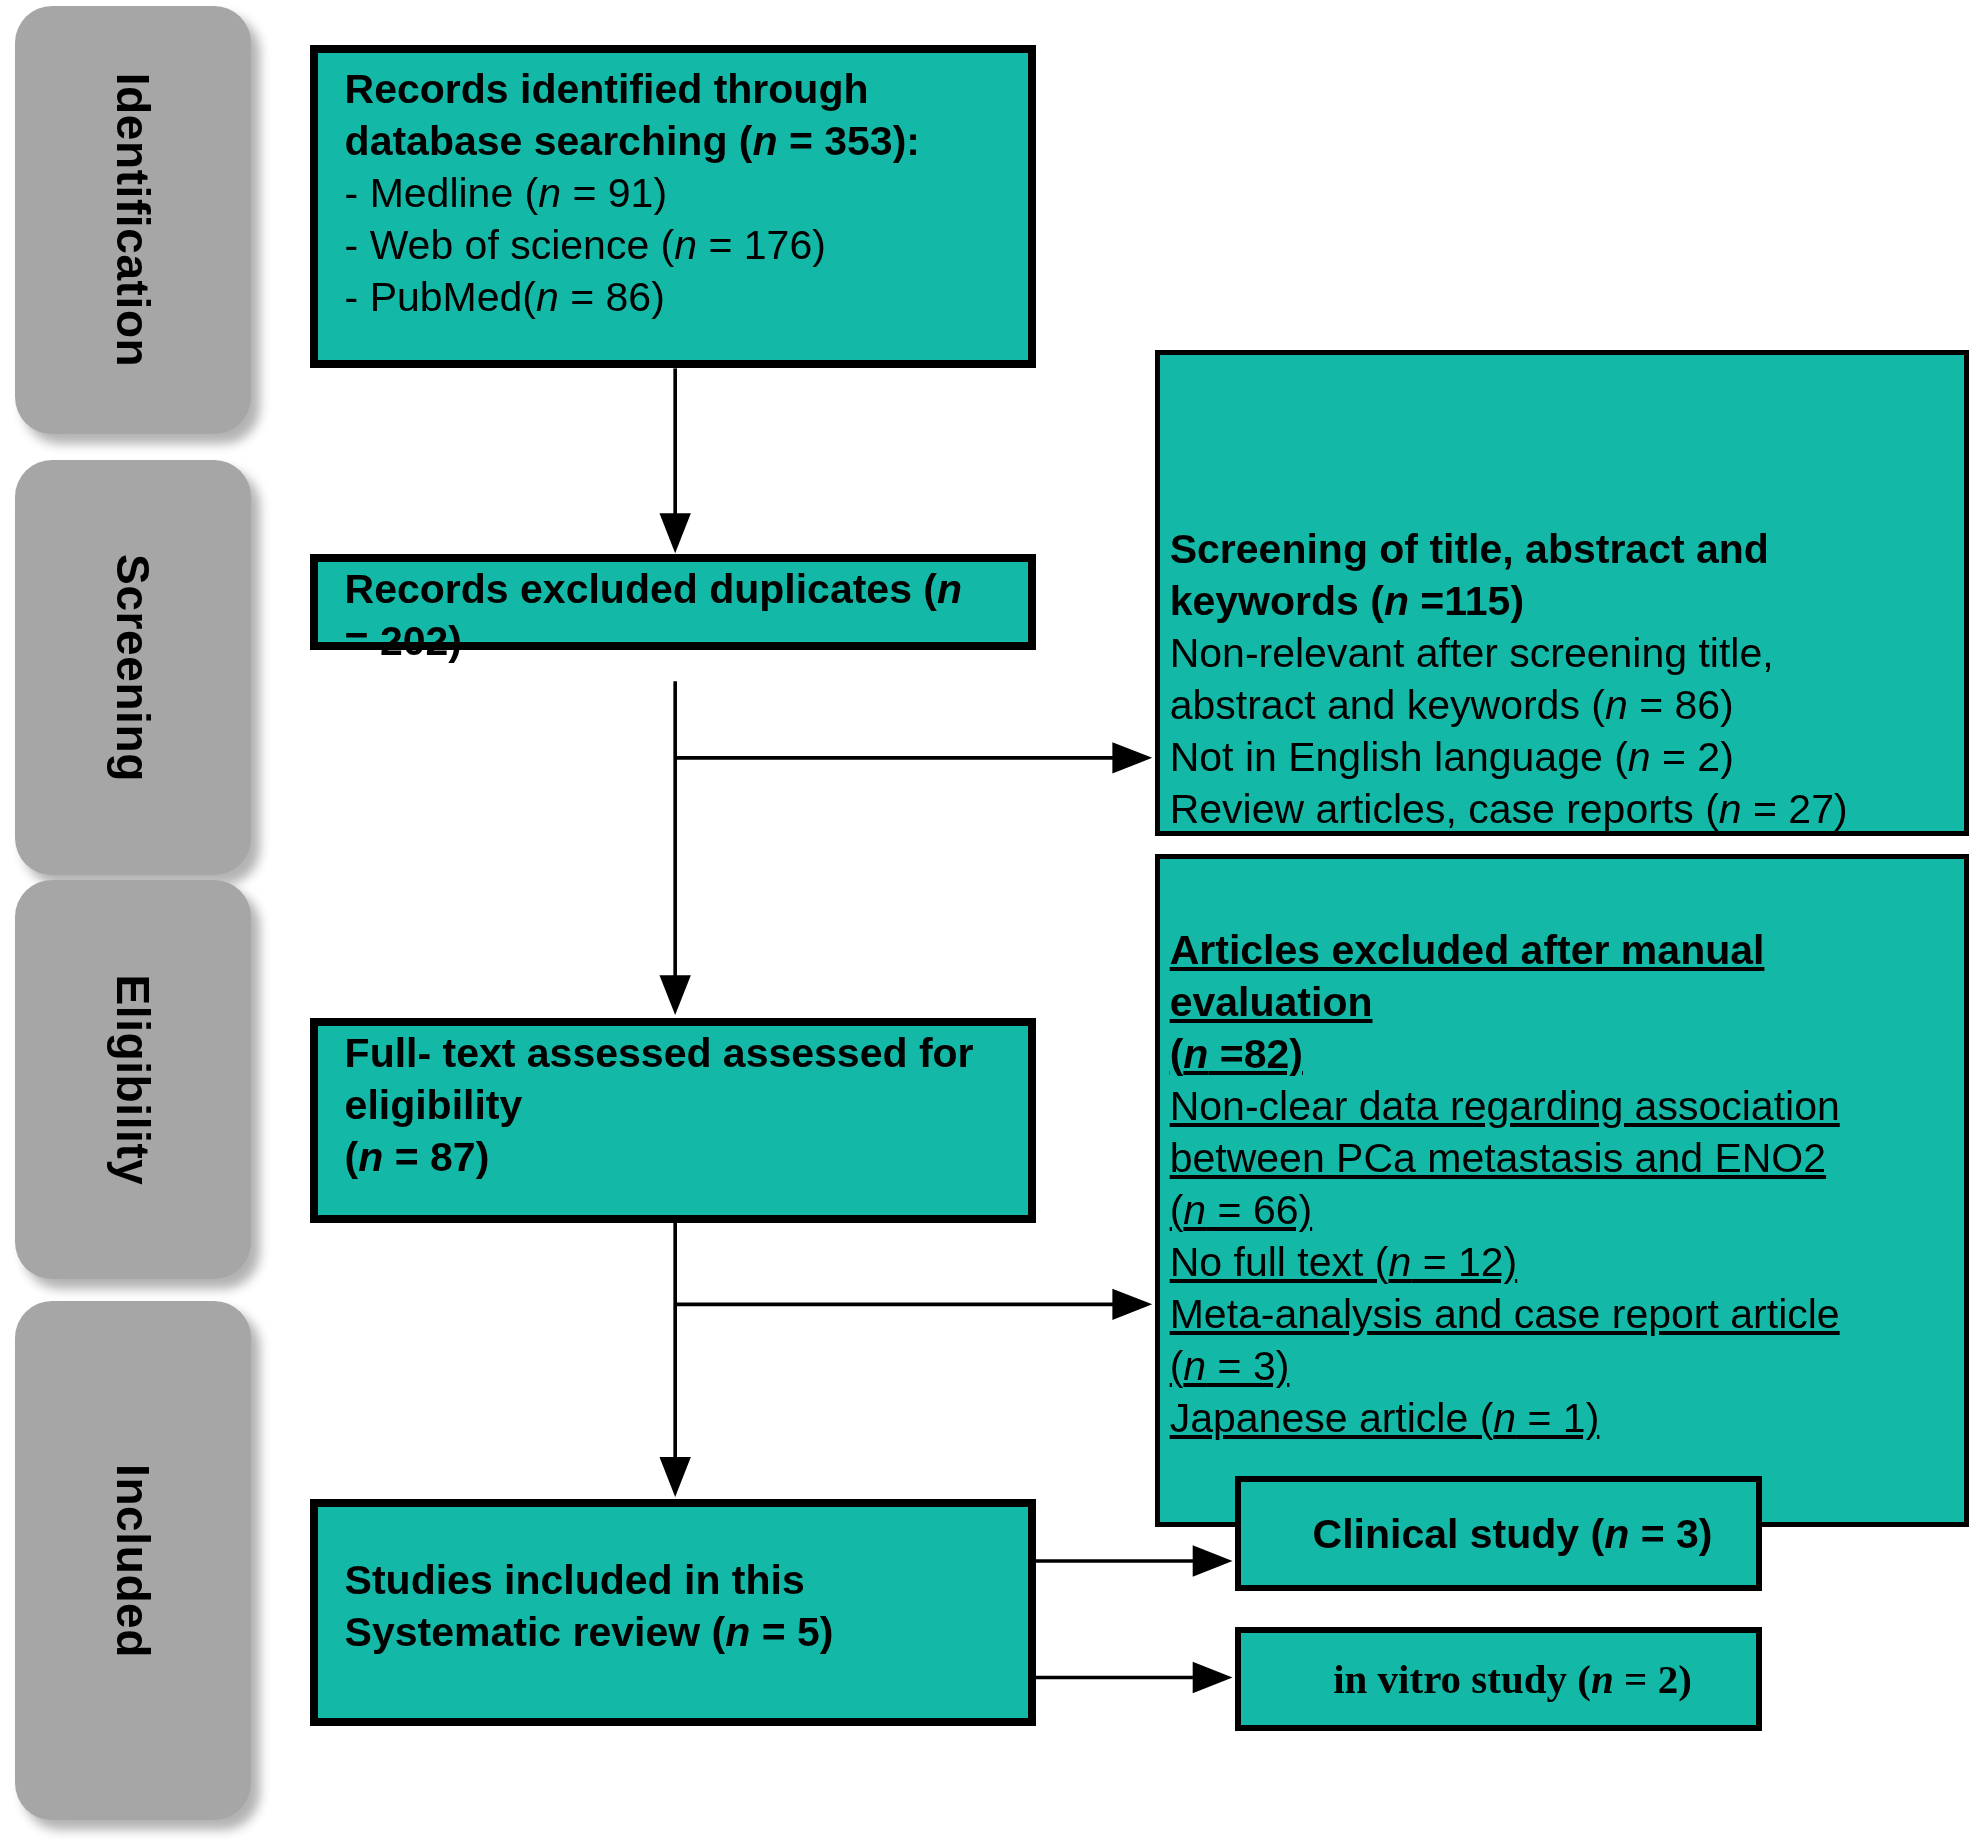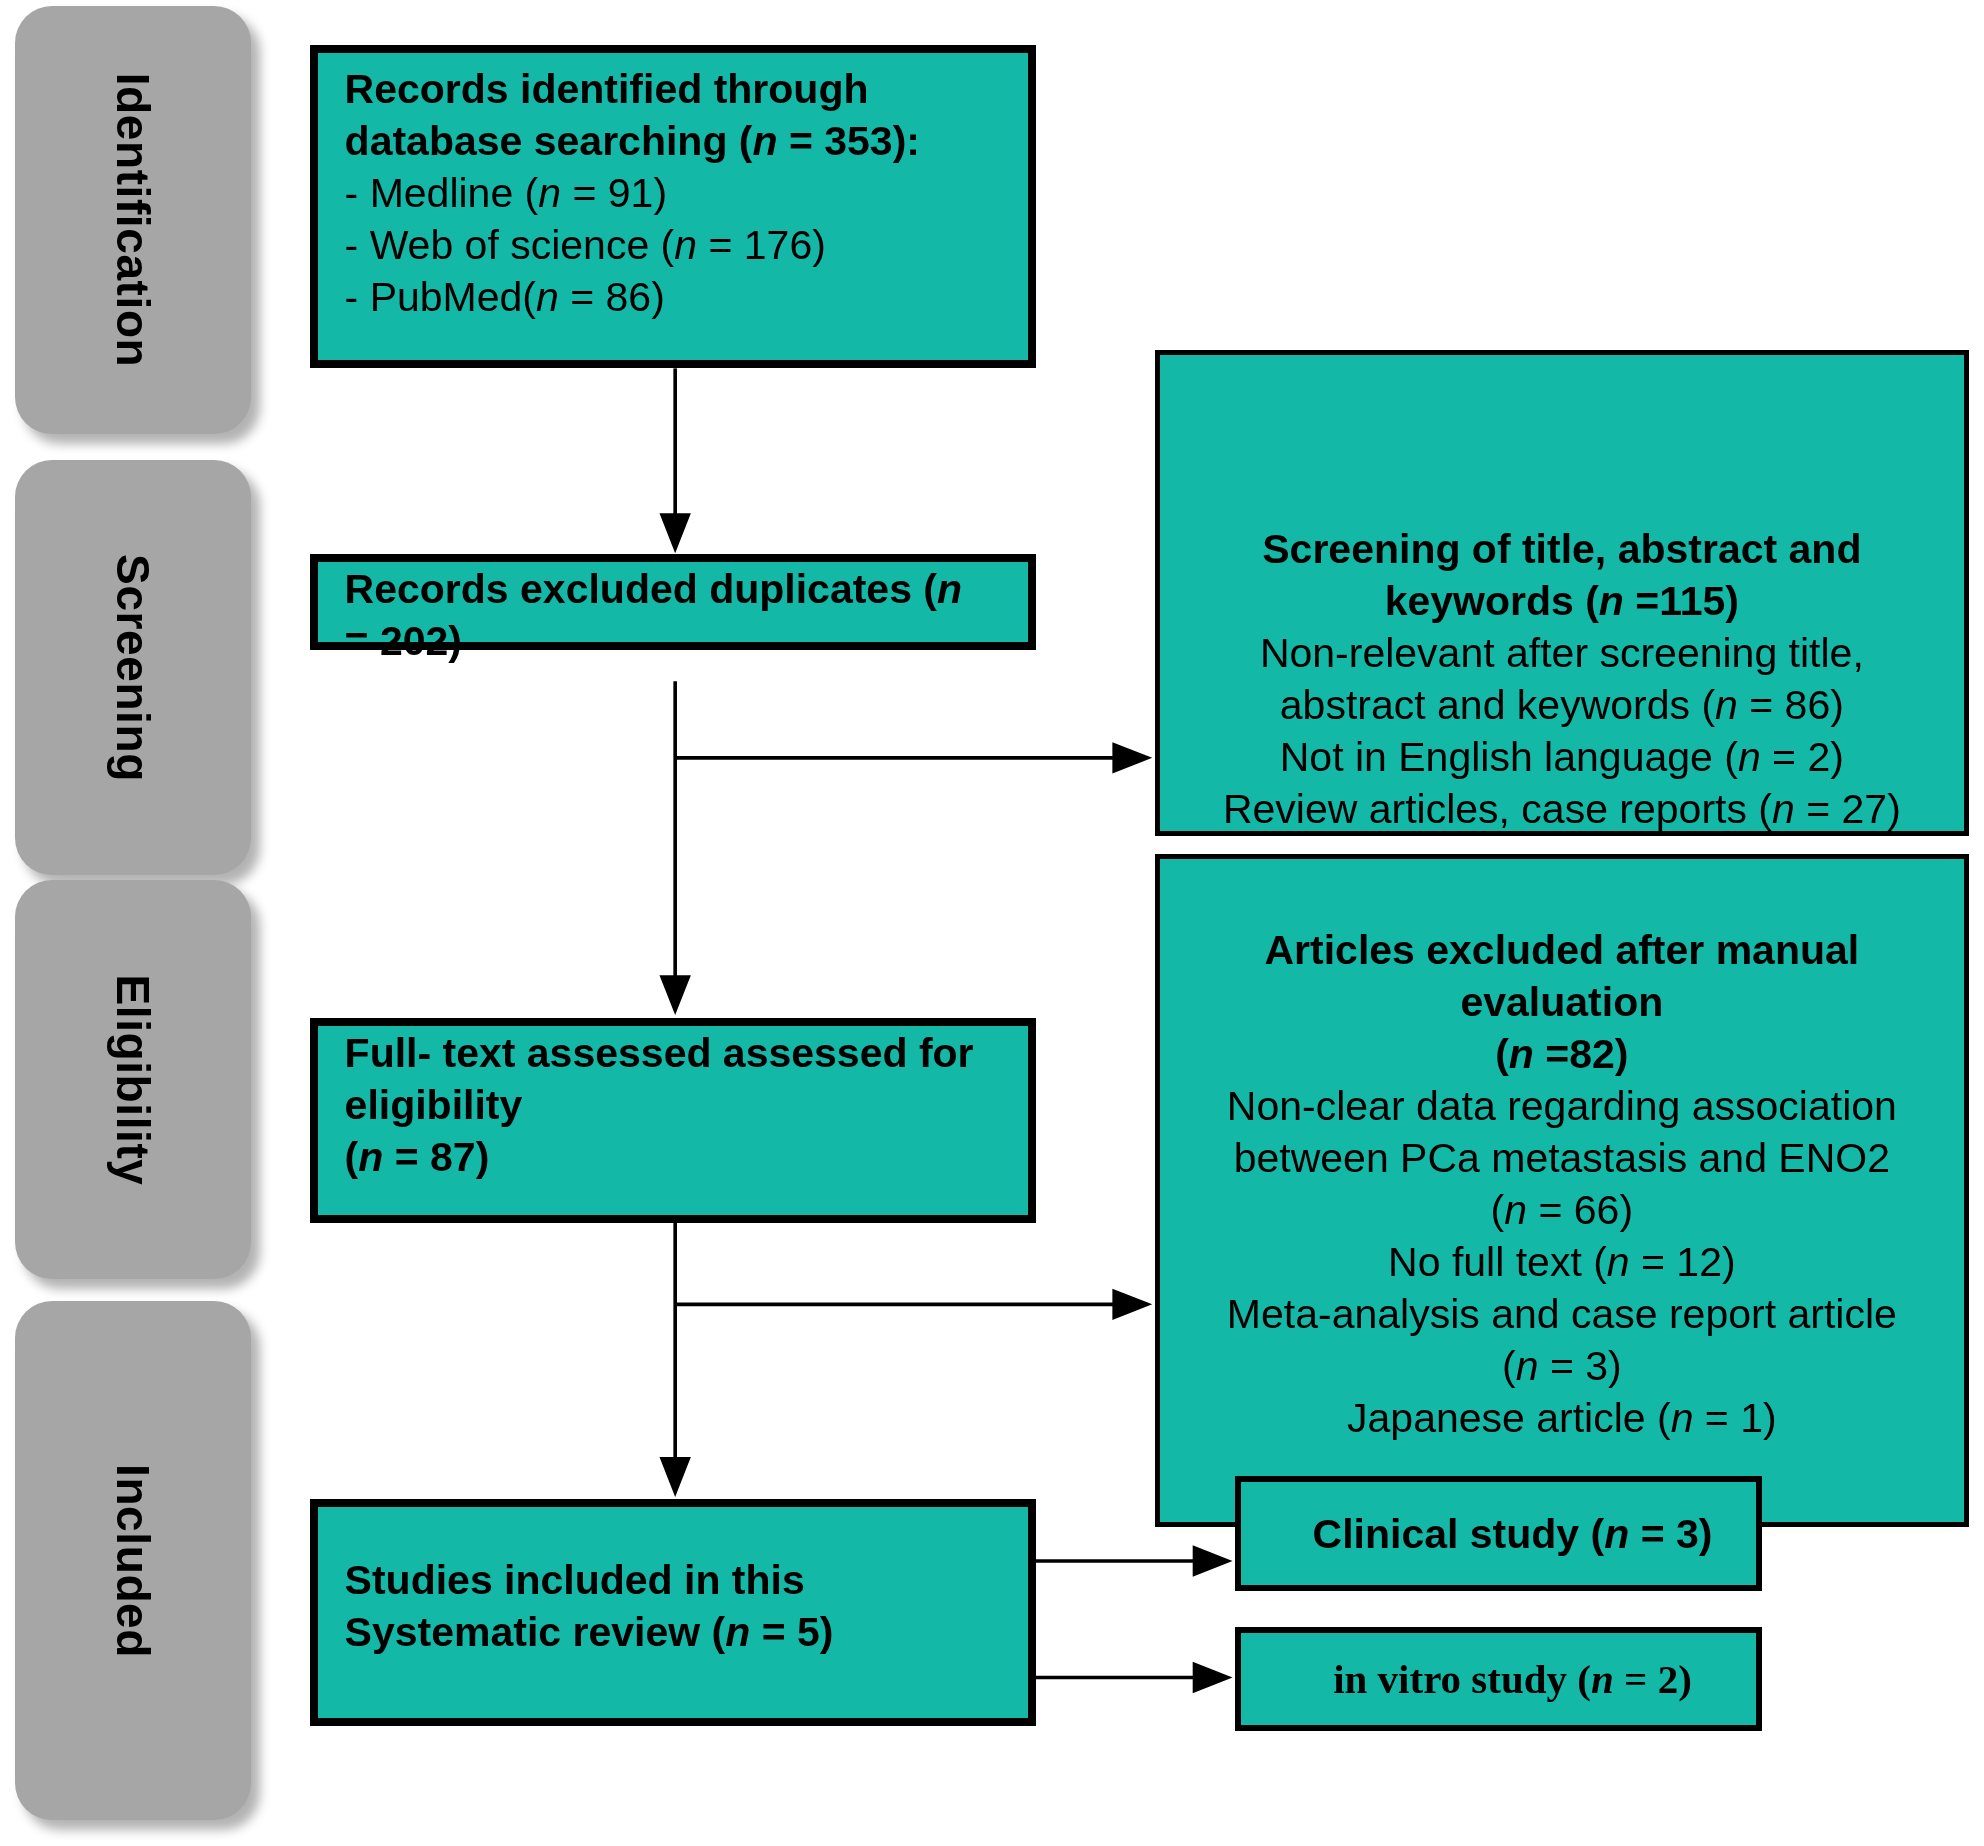--- a/index.html
+++ b/index.html
@@ -34,28 +34,28 @@
   #stage-screening{top:460px;height:415px;}
   #stage-eligibility{top:880px;height:399px;}
   #stage-included{top:1301px;height:519px;}
   
   .fbox{
     position:absolute;background:#14b8a6;
     box-sizing:border-box;
     font-size:41px;line-height:52px;
   }
   .lbox{border:8.5px solid var(--ink);left:310px;width:726px;padding-left:26.6px;padding-right:6px;}
-  .rbox{border:5.4px solid var(--ink);left:1155px;width:814px;padding-left:9.7px;padding-right:10px;text-align:center;}
+  .rbox{border:5.4px solid var(--ink);left:1155px;width:814px;padding-left:9.7px;padding-right:10px;}
   .sbox{border:6.6px solid var(--ink);left:1235px;width:527px;display:flex;align-items:center;justify-content:center;padding-left:28px;}
   #box-identified{top:45px;height:323px;padding-top:9.7px;}
   #box-duplicates{top:554px;height:96px;padding-top:1.2px;}
   #box-fulltext{top:1018px;height:205px;padding-top:1.2px;}
   #box-included{top:1499px;height:227px;padding-top:47px;}
   #box-screening-excluded{top:350px;height:486px;padding-top:168px;}
-  #box-manual-excluded{top:854px;height:673px;padding-top:65px;}
+  #box-manual-excluded{top:854px;height:673px;padding-top:65px;text-decoration:underline;}
   #box-clinical{top:1476px;height:115px;}
   #box-invitro{top:1627px;height:104px;font-family:Liberation Serif, serif;}
   .tline{white-space:nowrap;}
   .tline.bold{font-weight:bold;}
   .nvar{font-style:italic;}
   
   .wires{position:absolute;left:0;top:0;width:1985px;height:1846px;pointer-events:none;}
   .wires line{stroke:var(--ink);stroke-width:6;}
   .wires polygon{fill:var(--ink);}
 </style>

